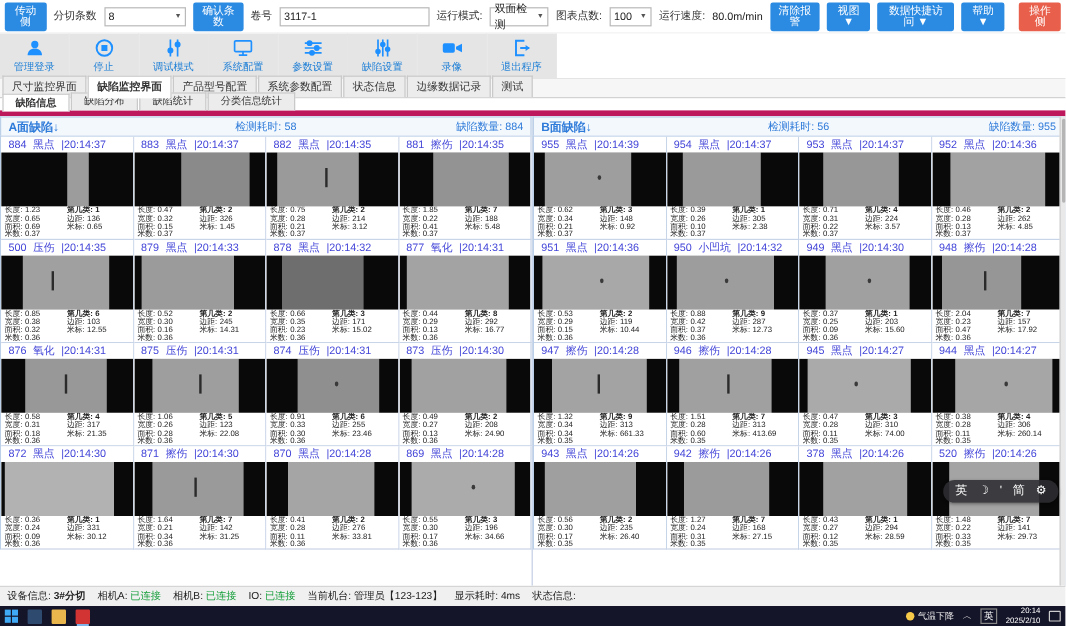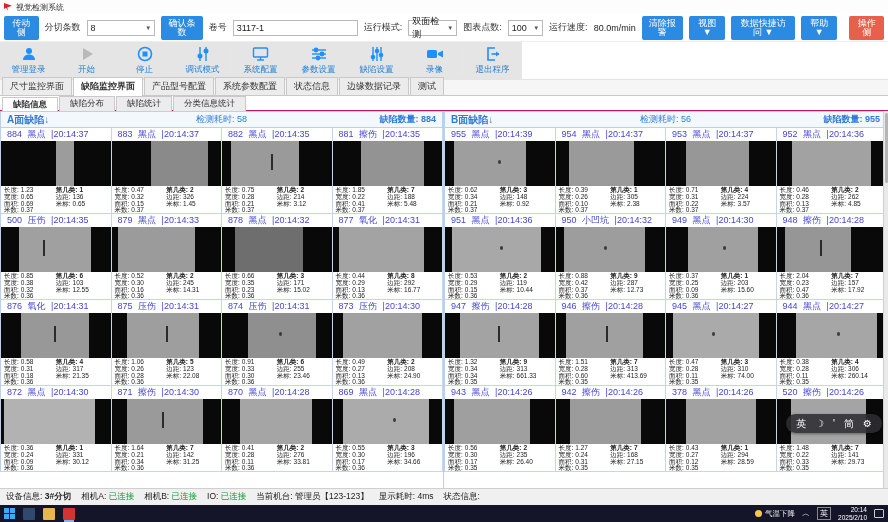--- a/index.html
+++ b/index.html
@@ -26,31 +26,31 @@
   
   #toolbar2 { height:38px; display:flex; align-items:stretch; background:#fff; border-bottom:1px solid #e4e4e4; }
   .ibtn { width:58px; display:flex; flex-direction:column; align-items:center; justify-content:center; gap:2px; border-right:1px solid #e6e6e6; cursor:pointer; background:#e5e5e5; }
   .ibtn .ic { height:17px; display:flex; align-items:center; justify-content:center; }
   .ibtn .il { font-size:8.5px; color:#1e7fd6; white-space:nowrap; }
 
   
   #tabs { height:16px; display:flex; align-items:flex-end; background:#f6f6f6; border-bottom:1px solid #c9c9c9; padding-left:2px; }
   .tab { font-size:9px; color:#333; padding:2px 7px; border:1px solid #c9c9c9; border-bottom:none; background:#ececec; margin-right:1px; cursor:pointer; }
   .tab.active { background:#fff; font-weight:bold; position:relative; top:1px; padding-bottom:3px; }
-  #subtabs { height:15px; display:flex; align-items:center; background:#fff; border-bottom:1px solid #be185d; padding-left:2px; }
+  #subtabs { height:15px; display:flex; align-items:flex-end; background:#fff; border-bottom:5px solid #be185d; padding-left:2px; }
   #subtabs .tab { font-size:8.5px; padding:1px 10px; }
 
   
   #panels { flex:1; display:flex; background:#fff; position:relative; }
   .panel { width:444px; border-right:1px solid #c2cfe4; display:flex; flex-direction:column; }
   .phead { height:16px; display:flex; align-items:center; background:#f3f8fd; border:1px solid #bcd0e8; border-bottom:none; padding:4px 6px; }
   .phead .p-title { font-size:10px; font-weight:bold; color:#2f7bd9; width:130px; }
   .phead .p-mid,.phead .p-right { font-size:9px; color:#2f7bd9; }
   .phead .p-mid { flex:1; text-align:center; }
-  .phead .p-right { width:130px; text-align:right;font-weight:bold; }
+  .phead .p-right { width:130px; text-align:right; }
   .grid { display:grid; grid-template-columns:repeat(4,1fr); grid-auto-rows:86px; border-left:1px solid #bcd0e8; border-top:1px solid #bcd0e8; }
   .cell { border-right:1px solid #c8d4e8; border-bottom:1px solid #c8d4e8; background:#fff; overflow:hidden; }
   .cell-head { height:13px; line-height:13px; font-size:9px; color:#4345d8; padding:0 6px; white-space:nowrap; overflow:hidden; }
   .cell-head .c-type { margin-left:3px; }
   .cell-head .c-time { margin-left:3px; }
   .cell-img { position:relative; height:45px; overflow:hidden; }
   .band { position:absolute; top:0; bottom:0; background:#090909; }
   .band.bl { left:0; } .band.br { right:0; }
   .mark { position:absolute; }
   .mark.line { width:2px; height:16px; background:#2b2b2b; top:13px; }
@@ -88,24 +88,20 @@
   #taskbar .clock { text-align:right; font-size:6.5px; line-height:7.5px; color:#fff; }
   .notif { width:10px; height:9px; border:1px solid #ccc; border-radius:1px; }
 
   svg.icon { display:block; }
 </style>
 </head>
 <body>
 
 <div id="app">
 
-  <div id="titlebar">
-    <div class="logo"></div>
-    <div class="t">视觉检测系统</div>
-  </div>
 
   <div id="toolbar1">
     <button class="btn-blue">传动侧</button>
     <span class="lbl">分切条数</span>
     <div class="combo" style="width:88px">
       <span>8</span>
       <span class="car">▼</span>
     </div>
     <button class="btn-blue">确认条数</button>
     <span class="lbl">卷号</span>
@@ -132,28 +128,20 @@
 
   <div id="toolbar2">
     <div class="ibtn">
       <span class="ic">
           <svg class="icon" width="16" height="16" viewBox="0 0 16 16">
             <circle cx="8" cy="5" r="3" fill="#1e90ff"></circle>
             <path d="M2 14c0-3.3 2.7-5.5 6-5.5s6 2.2 6 5.5z" fill="#1e90ff"></path>
           </svg>
         </span>
       <span class="il">管理登录</span>
-    </div>
-    <div class="ibtn">
-      <span class="ic">
-          <svg class="icon" width="16" height="16" viewBox="0 0 16 16">
-            <polygon points="4,2 14,8 4,14" fill="#b9b9b9"></polygon>
-          </svg>
-        </span>
-      <span class="il">开始</span>
     </div>
     <div class="ibtn">
       <span class="ic">
           <svg class="icon" width="16" height="16" viewBox="0 0 16 16">
             <circle cx="8" cy="8" r="6.5" fill="none" stroke="#1e90ff" stroke-width="1.6"></circle>
             <rect x="5.5" y="5.5" width="5" height="5" fill="#1e90ff"></rect>
           </svg>
         </span>
       <span class="il">停止</span>
     </div>

